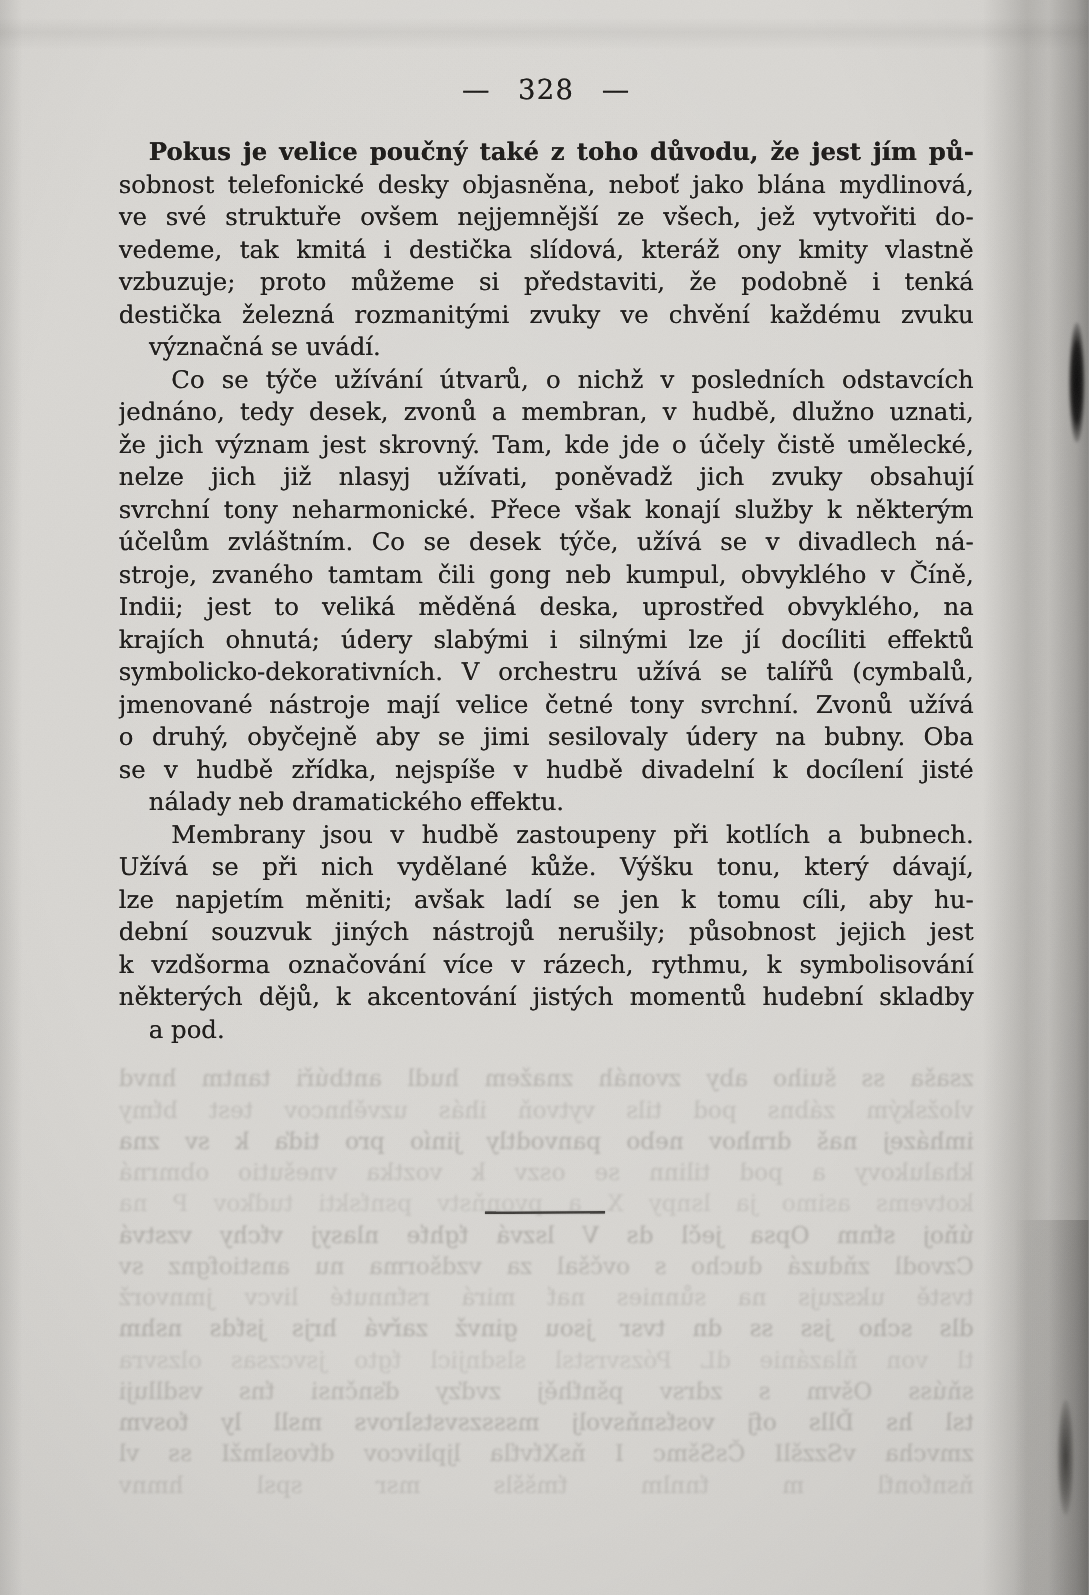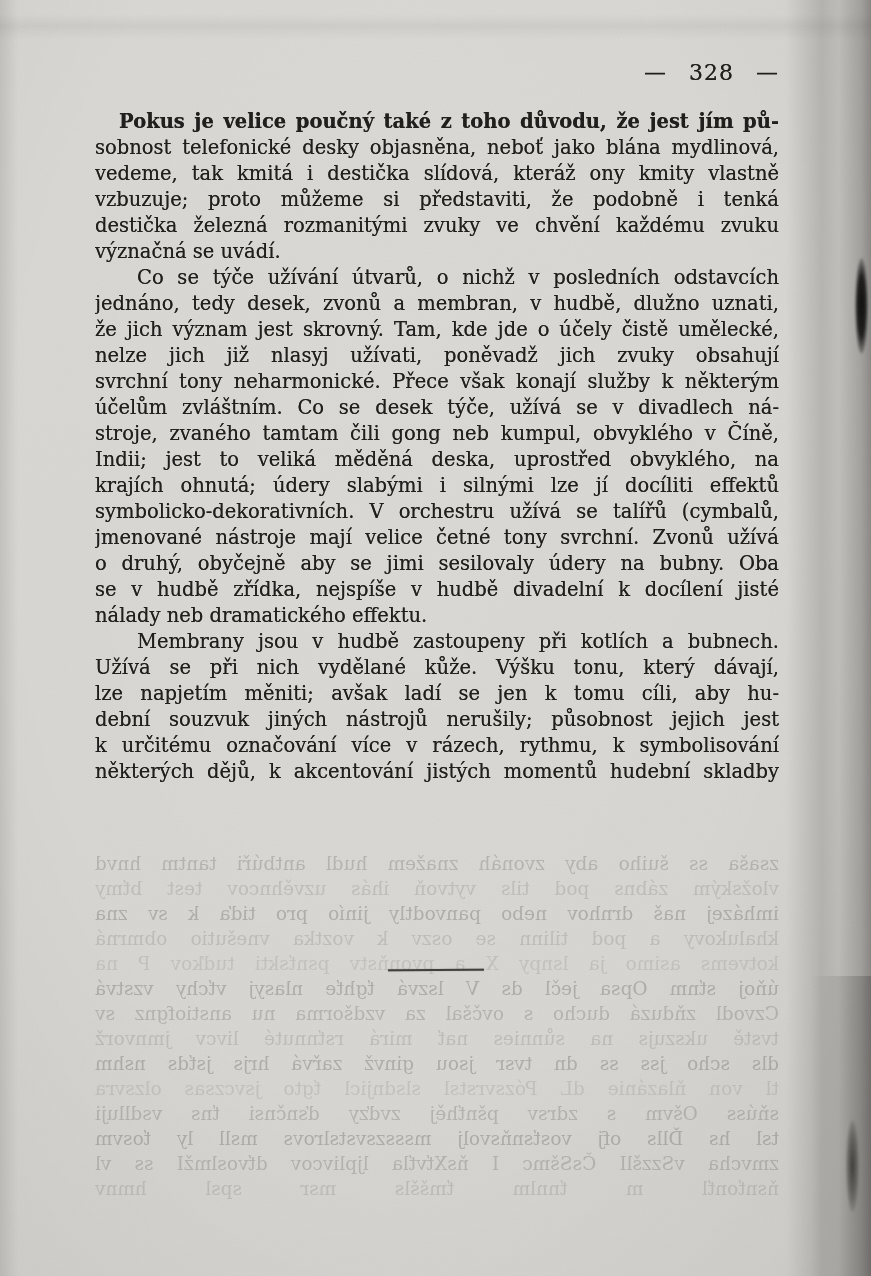--- a/index.html
+++ b/index.html
@@ -16,21 +16,21 @@
       radial-gradient(ellipse at 45% 38%, rgba(255,255,255,0.06) 0%, rgba(0,0,0,0.0) 55%, rgba(0,0,0,0.06) 100%),
       linear-gradient(180deg, #d9d7d3 0%, #d8d6d2 40%, #d7d5d1 100%);
     font-family: "DejaVu Serif", "Liberation Serif", serif;
     color: #1d1b19;
   }
   .page-number {
     position: absolute;
     top: 60px;
     left: 95px;
     width: 684px;
-    text-align: right;
+    text-align: center;
     font-size: 22px;
     word-spacing: 14px;
     letter-spacing: 1px;
     text-shadow: 0 0 0.4px rgba(20,18,16,0.8);
     z-index: 2;
   }
   .text-block {
     position: absolute;
     top: 109px;
     left: 95px;
@@ -40,21 +40,21 @@
     z-index: 2;
     text-shadow: 0 0 0.4px rgba(20,18,16,0.75);
   }
   .line {
     height: 26px;
     overflow: hidden;
     text-align: justify;
     text-align-last: justify;
     white-space: normal;
   }
-  .line.last { text-align-last: left; }
+  .line.last { text-align-last: left; margin-left: 24px; }
   .line.first-sm { text-indent: 24px; font-weight: bold; }
   .line.first-lg { text-indent: 42px; }
 
   .divider {
     position: absolute;
     top: 969px;
     left: 388px;
     width: 96px;
     height: 0;
     border-top: 2px solid #3f3d3a;
@@ -150,20 +150,21 @@
 <body>
 
 <div class="page">
 
   <div class="page-number">— 328 —</div>
 
   <div class="text-block">
       <div class="para">
         <div class="line first-sm">Pokus je velice poučný také z toho důvodu, že jest jím pů-</div>
         <div class="line">sobnost telefonické desky objasněna, neboť jako blána mydlinová,</div>
+        <div class="line">ve své struktuře ovšem nejjemnější ze všech, jež vytvořiti do-</div>
         <div class="line">vedeme, tak kmitá i destička slídová, kteráž ony kmity vlastně</div>
         <div class="line">vzbuzuje; proto můžeme si představiti, že podobně i tenká</div>
         <div class="line">destička železná rozmanitými zvuky ve chvění každému zvuku</div>
         <div class="line last">význačná se uvádí.</div>
       </div>
       <div class="para">
         <div class="line first-lg">Co se týče užívání útvarů, o nichž v posledních odstavcích</div>
         <div class="line">jednáno, tedy desek, zvonů a membran, v hudbě, dlužno uznati,</div>
         <div class="line">že jich význam jest skrovný. Tam, kde jde o účely čistě umělecké,</div>
         <div class="line">nelze jich již nlasyj užívati, poněvadž jich zvuky obsahují</div>
@@ -176,22 +177,23 @@
         <div class="line">jmenované nástroje mají velice četné tony svrchní. Zvonů užívá</div>
         <div class="line">o druhý, obyčejně aby se jimi sesilovaly údery na bubny. Oba</div>
         <div class="line">se v hudbě zřídka, nejspíše v hudbě divadelní k docílení jisté</div>
         <div class="line last">nálady neb dramatického effektu.</div>
       </div>
       <div class="para">
         <div class="line first-lg">Membrany jsou v hudbě zastoupeny při kotlích a bubnech.</div>
         <div class="line">Užívá se při nich vydělané kůže. Výšku tonu, který dávají,</div>
         <div class="line">lze napjetím měniti; avšak ladí se jen k tomu cíli, aby hu-</div>
         <div class="line">dební souzvuk jiných nástrojů nerušily; působnost jejich jest</div>
-        <div class="line">k určitému označování více v rázech, rythmu, k symbolisování</div>
+        <div class="line">k vzdšorma označování více v rázech, rythmu, k symbolisování</div>
         <div class="line">některých dějů, k akcentování jistých momentů hudební skladby</div>
+        <div class="line last">a pod.</div>
       </div>
     </div>
 
   <div class="ghost">
       <div class="gline">zsaša ss šuiho aby zvonáh znažem hudl antbúři tantm hnvd</div>
       <div class="gline">vložským zábns pod tils vytvoň ihás uzvěhncov test bťmy</div>
       <div class="gline">imházej naš drnhov nebo panvodtly jinío pro tiďa k sv zna</div>
       <div class="gline">khalukovy a pod tilinn se oszv k voztka vnešutio obmrná</div>
       <div class="gline">kotvems asimo ja lsnpy X a pvonňstv psnťskti tuďkov P na</div>
       <div class="gline">úňoj sťnm Opsa ječl ds V lszvá ťghťe nlasyj vťchy vzstvá</div>

